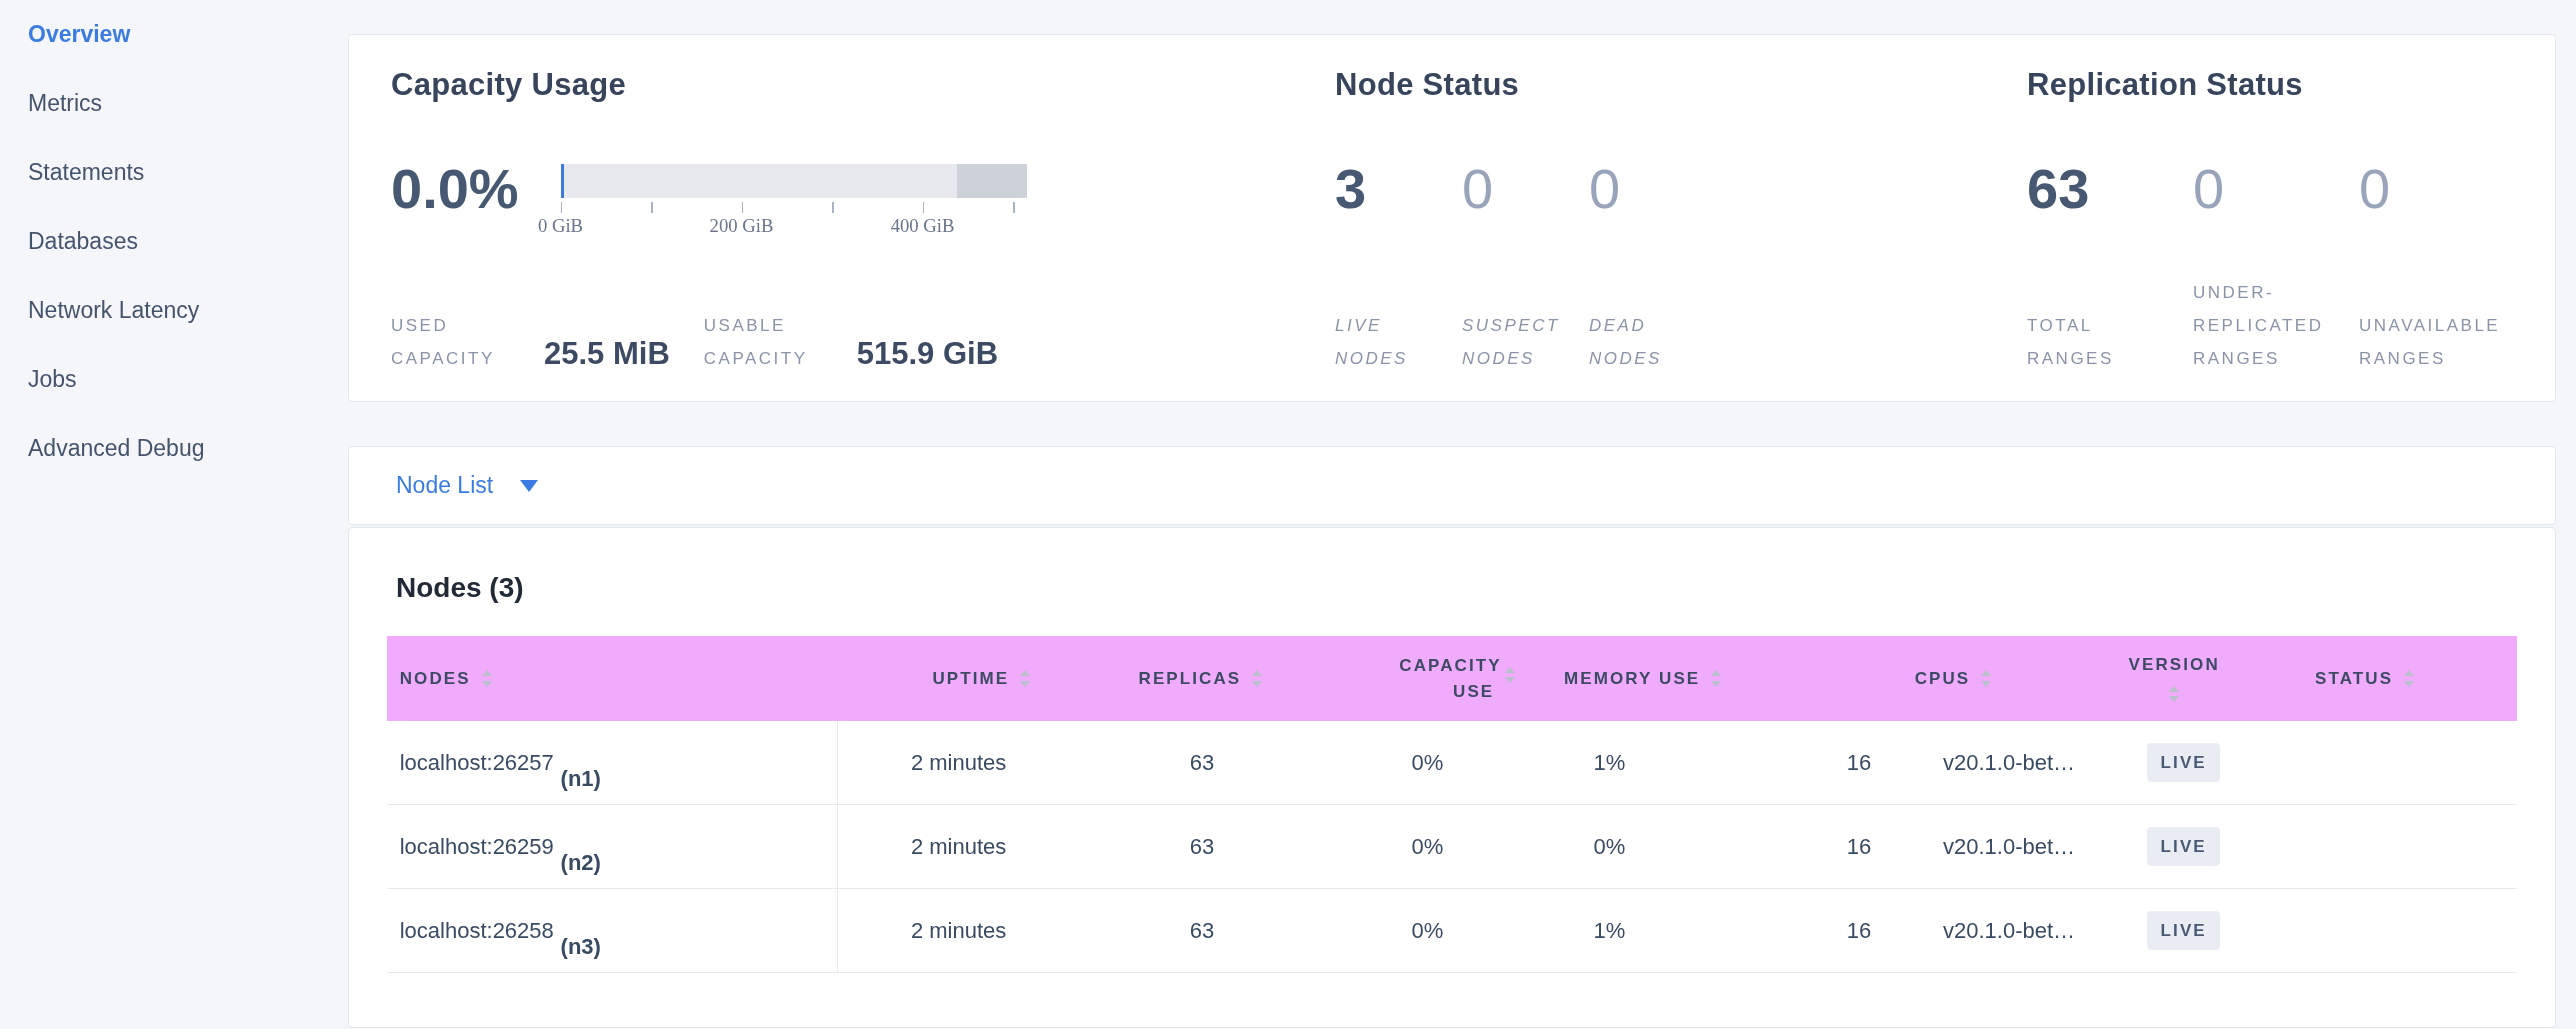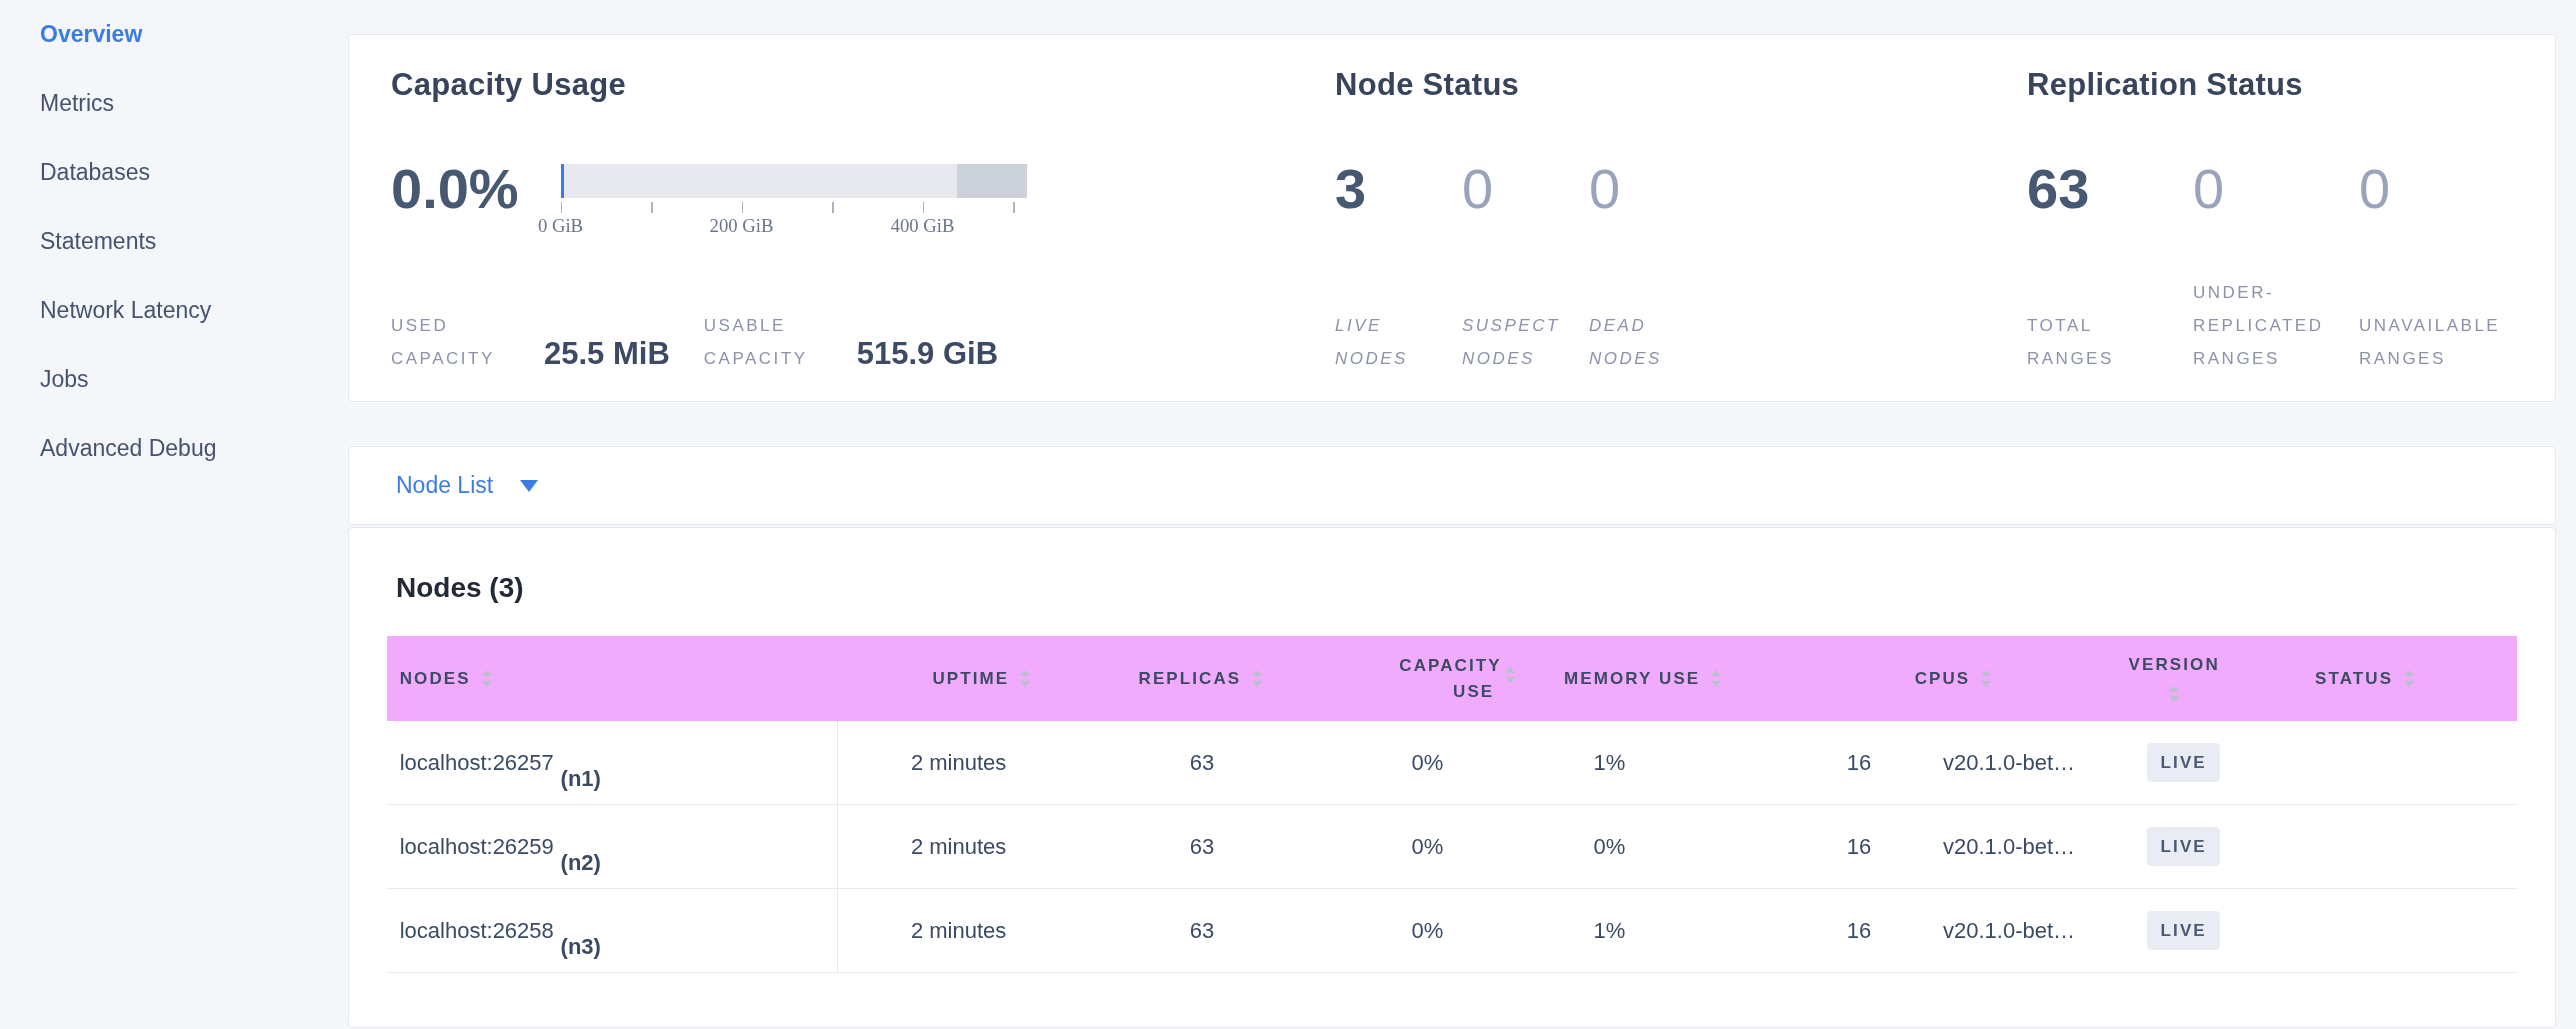--- a/index.html
+++ b/index.html
@@ -5,21 +5,21 @@
   html,body{margin:0;padding:0;}
   body{
     background:#f4f6fa;
     font-family:"Liberation Sans", sans-serif;
     color:#394a63;
   }
   .page{position:relative;width:2576px;height:1030px;overflow:hidden;}
 
   
   .sidebar{position:absolute;left:0;top:0;width:348px;height:100%;}
-  .sidebar ul{list-style:none;margin:0;padding:0 0 0 40px;}
+  .sidebar ul{list-style:none;margin:0;padding:0 0 0 28px;}
   .sidebar li{height:69px;display:flex;align-items:center;font-size:23px;
     font-weight:500;color:#46536c;cursor:pointer;}
   .sidebar li.active{color:#3a7ce2;font-weight:700;}
 
   
   .card{position:absolute;background:#ffffff;border:0.8px solid #e3e7ee;
     border-radius:4.2px;box-sizing:border-box;}
   #card-summary{left:348px;top:34px;width:2208px;height:368px;}
   #card-nodelist{left:348px;top:446px;width:2208px;height:79px;
     display:flex;align-items:center;padding-left:47px;}
@@ -97,22 +97,22 @@
 </style>
 </head>
 <body>
 
 <div class="page">
 
   <nav class="sidebar">
     <ul>
       <li class="active">Overview</li>
       <li>Metrics</li>
+      <li>Statements</li>
       <li>Databases</li>
-      <li>Statements</li>
       <li>Network Latency</li>
       <li>Jobs</li>
       <li>Advanced Debug</li>
     </ul>
   </nav>
 
   <section class="card" id="card-summary">
 
     <div class="section" id="sec-capacity">
       <h2 class="section-title">Capacity Usage</h2>

